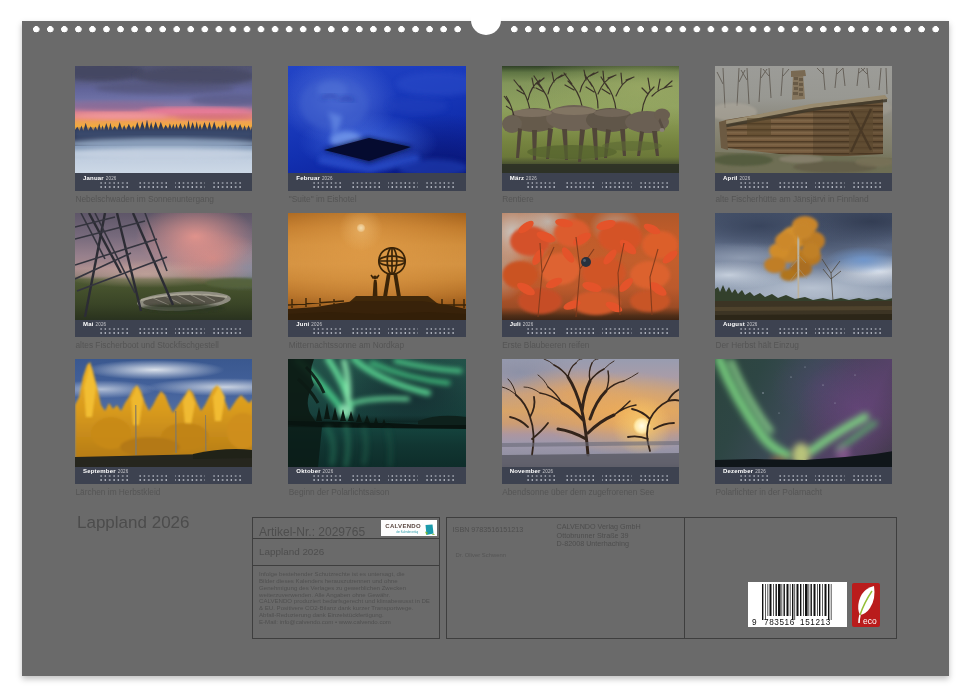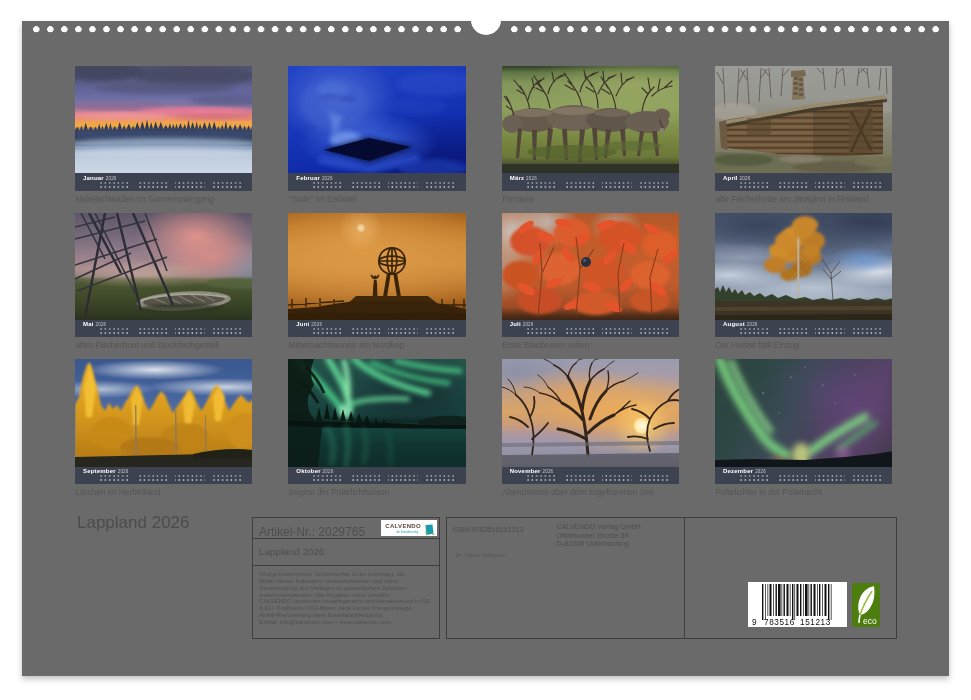--- a/index.html
+++ b/index.html
@@ -647,21 +647,21 @@
             <rect x="76.5" y="2" width="2" height="32"></rect>
           <rect x="80" y="2" width="1.4" height="36"></rect>
             <rect x="82.8" y="2" width="0.7" height="36"></rect>
         </g>
         <text x="4" y="42.5" font-family="Liberation Sans" font-size="8.2" fill="#111">9</text>
         <text x="16" y="42.5" font-family="Liberation Sans" font-size="8.2" fill="#111" letter-spacing="0.6">783516</text>
         <text x="52" y="42.5" font-family="Liberation Sans" font-size="8.2" fill="#111" letter-spacing="0.6">151213</text>
       </svg>
     </div>
 
-    <div style="position:absolute;left:405.6px;top:65px;width:28px;height:43.8px;background:#4d7c0f;border-radius:2px;">
+    <div style="position:absolute;left:405.6px;top:65px;width:28px;height:43.8px;background:#b91c1c;border-radius:2px;">
       <svg width="28" height="44" viewBox="0 0 28 44" style="position:absolute;left:0;top:0;">
         <path d="M22,3 Q24,16 18,25 Q14,31 8,32 Q5,26 7,18 Q9,10 15,6 Q18,4 22,3 Z" fill="#ffffff"></path>
         <path d="M8,32 Q12,20 20,8" stroke="#94be36" stroke-width="1.4" fill="none"></path>
         <path d="M8,32 Q7,36 7,40" stroke="#ffffff" stroke-width="1.6" fill="none"></path>
         <text x="11" y="41" font-family="Liberation Sans" font-size="8.5" fill="#ffffff">eco</text>
       </svg>
     </div>
   </div>
 
 </div>

